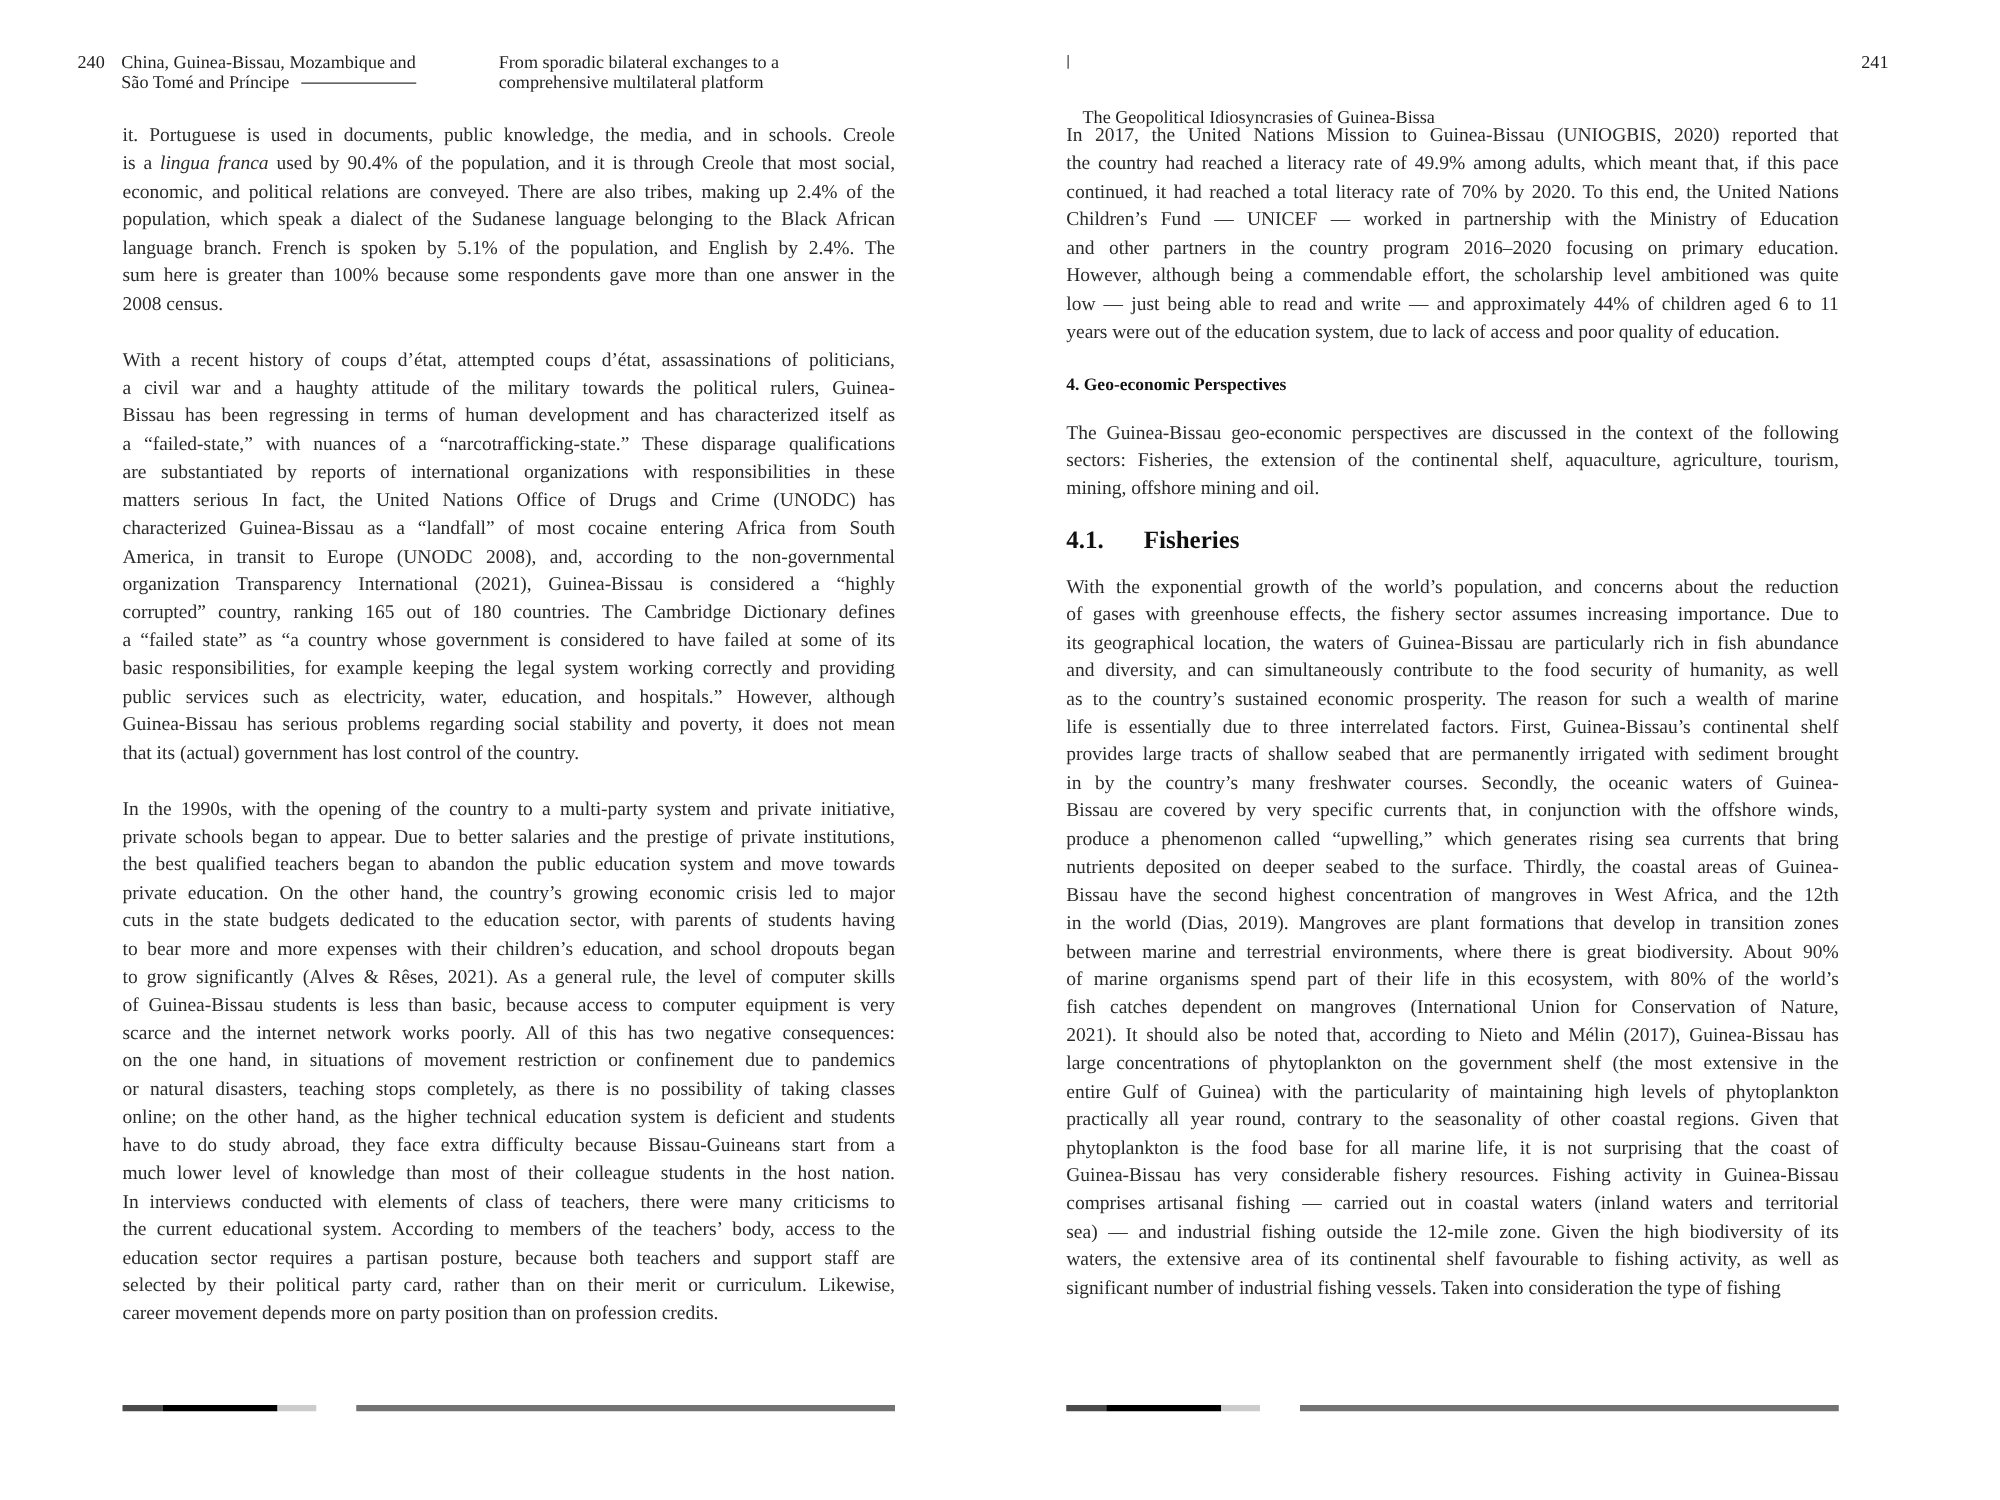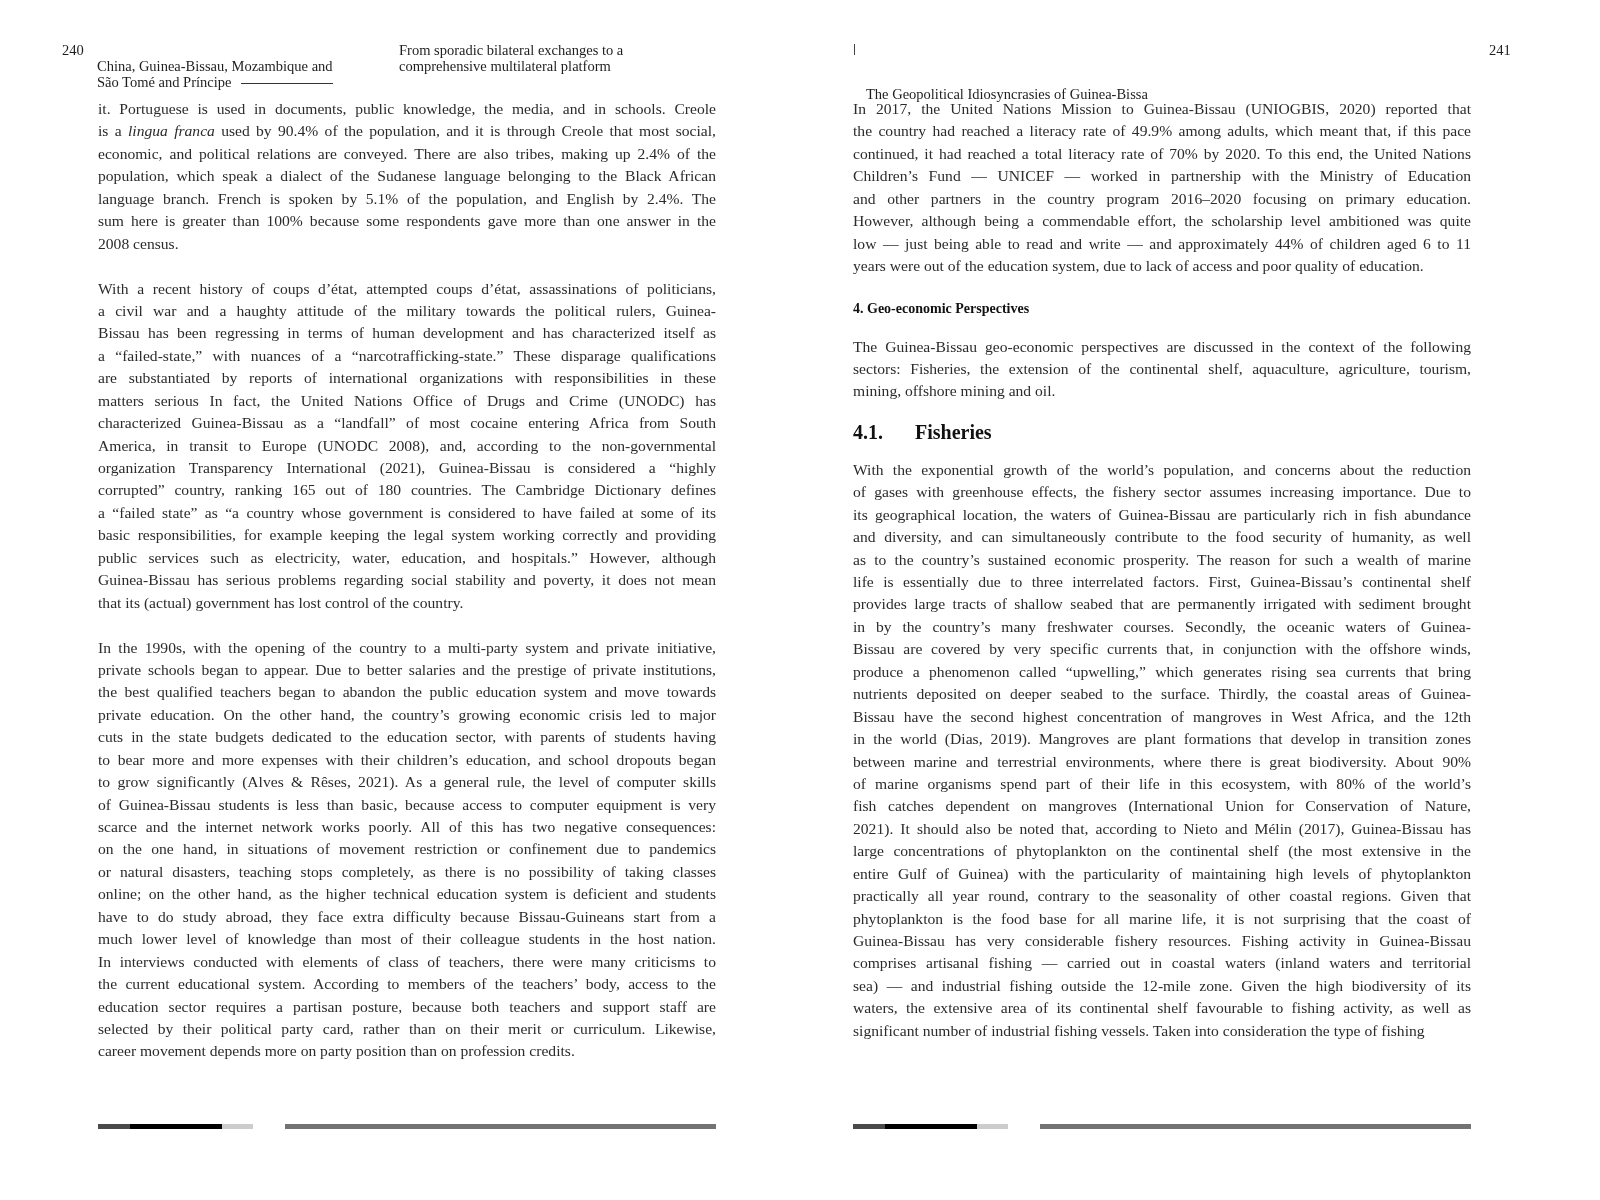--- a/index.html
+++ b/index.html
@@ -24,21 +24,21 @@
   .h3 .num { display:inline-block; width:62px; }
 
   .foot { position:absolute; top:1124px; height:5px; }
   .seg { position:absolute; top:0; height:5px; }
 </style>
 </head>
 <body>
 
 <div class="page left">
   <div class="hdr-num" style="left:62px;">240</div>
-  <div class="hdr" style="left:97px;margin-top:16px;">
+  <div class="hdr" style="left:97px;">
     <div>China, Guinea-Bissau, Mozambique and</div>
     <div><span>São Tomé and Príncipe</span><span class="hdr-rule"></span></div>
   </div>
   <div class="hdr" style="left:399px;">
     <div>From sporadic bilateral exchanges to a</div>
     <div>comprehensive multilateral platform</div>
   </div>
 
   <div class="body" style="left:98px;">
     <div class="para">
@@ -136,21 +136,21 @@
         <div class="line">in by the country’s many freshwater courses. Secondly, the oceanic waters of Guinea-</div>
         <div class="line">Bissau are covered by very specific currents that, in conjunction with the offshore winds,</div>
         <div class="line">produce a phenomenon called “upwelling,” which generates rising sea currents that bring</div>
         <div class="line">nutrients deposited on deeper seabed to the surface. Thirdly, the coastal areas of Guinea-</div>
         <div class="line">Bissau have the second highest concentration of mangroves in West Africa, and the 12th</div>
         <div class="line">in the world (Dias, 2019). Mangroves are plant formations that develop in transition zones</div>
         <div class="line">between marine and terrestrial environments, where there is great biodiversity. About 90%</div>
         <div class="line">of marine organisms spend part of their life in this ecosystem, with 80% of the world’s</div>
         <div class="line">fish catches dependent on mangroves (International Union for Conservation of Nature,</div>
         <div class="line">2021). It should also be noted that, according to Nieto and Mélin (2017), Guinea-Bissau has</div>
-        <div class="line">large concentrations of phytoplankton on the continental shelf (the most extensive in the</div>
+        <div class="line">large concentrations of phytoplankton on the government shelf (the most extensive in the</div>
         <div class="line">entire Gulf of Guinea) with the particularity of maintaining high levels of phytoplankton</div>
         <div class="line">practically all year round, contrary to the seasonality of other coastal regions. Given that</div>
         <div class="line">phytoplankton is the food base for all marine life, it is not surprising that the coast of</div>
         <div class="line">Guinea-Bissau has very considerable fishery resources. Fishing activity in Guinea-Bissau</div>
         <div class="line">comprises artisanal fishing — carried out in coastal waters (inland waters and territorial</div>
         <div class="line">sea) — and industrial fishing outside the 12-mile zone. Given the high biodiversity of its</div>
         <div class="line">waters, the extensive area of its continental shelf favourable to fishing activity, as well as</div>
         <div class="line last">significant number of industrial fishing vessels. Taken into consideration the type of fishing</div>
       </div>
   </div>

